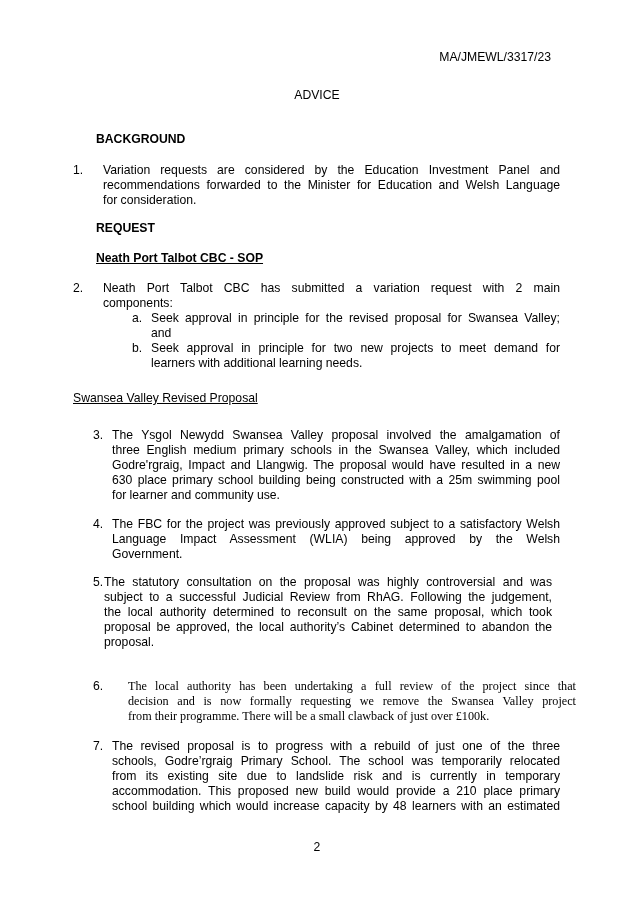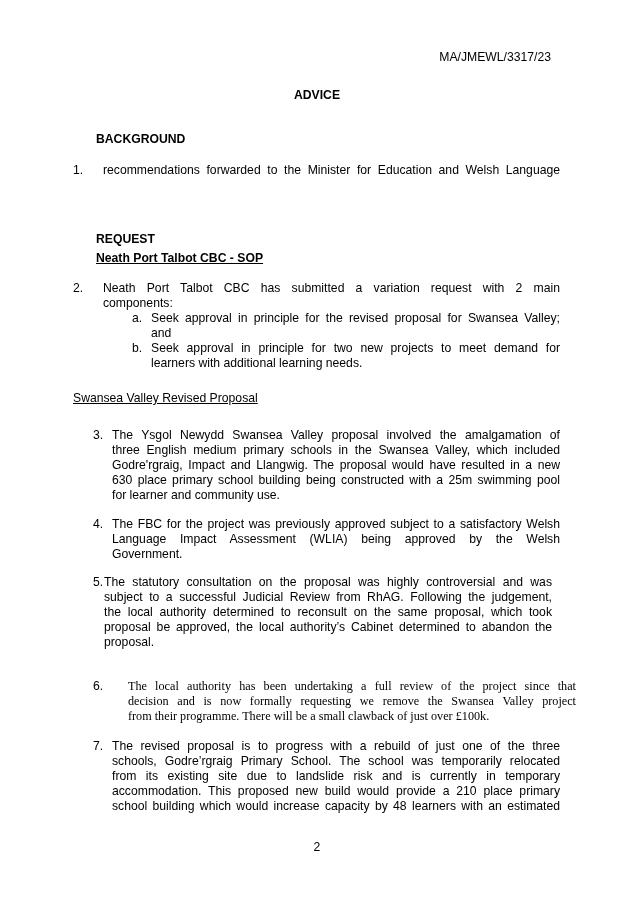--- a/index.html
+++ b/index.html
@@ -3,44 +3,46 @@
 <meta charset="utf-8">
 <style>
   html, body { margin: 0; padding: 0; background: #ffffff; }
   body {
     width: 634px; height: 898px; position: relative; overflow: hidden;
     font-family: "Liberation Sans", sans-serif; color: #000; font-size: 12.2px;
   }
   .page { position: absolute; left: 0; top: 0; width: 626px; height: 898px; }
   .abs { position: absolute; }
   .ref { right: 75px; top: 50px; font-size: 12.2px; }
-  .title { left: 0; width: 634px; text-align: center; top: 88px; font-weight: bold; }
+  .title { left: 0; width: 634px; text-align: center; top: 88px; font-weight: normal; }
   .h { left: 73px; font-weight: bold; padding-left: 23px; }
   .u { text-decoration: underline; text-align: center; }
   .num { position: absolute; }
   .pagenum { left: 0; width: 634px; text-align: center; top: 840px; }
 </style>
 </head>
 <body>
 
 <div class="page">
 
   <div class="abs ref">MA/JMEWL/3317/23</div>
   <div class="abs title">ADVICE</div>
 
   <div class="abs h" style="top:132px;">BACKGROUND</div>
 
   <div>
     <div class="num" style="left:73px; top:163px;">1.</div>
     <div class="abs" style="left:103px; top:163px; width:457px; line-height:15px;">
+      <div class="txt-line j">Variation requests are considered by the Education Investment Panel and</div>
       <div class="txt-line j">recommendations forwarded to the Minister for Education and Welsh Language</div>
+      <div class="txt-line">for consideration.</div>
     </div>
   </div>
 
-  <div class="abs h" style="top:232px;text-align:center;">REQUEST</div>
+  <div class="abs h" style="top:221px;text-align:center;">REQUEST</div>
   <div class="abs h u" style="top:251px;">Neath Port Talbot CBC - SOP</div>
 
   <div>
     <div class="num" style="left:73px; top:281px;">2.</div>
     <div class="abs" style="left:103px; top:281px; width:457px; line-height:15px;">
       <div class="txt-line j">Neath Port Talbot CBC has submitted a variation request with 2 main</div>
       <div class="txt-line">components:</div>
     </div>
     <div>
       <div class="num" style="left:132px; top:311px;">a.</div>

